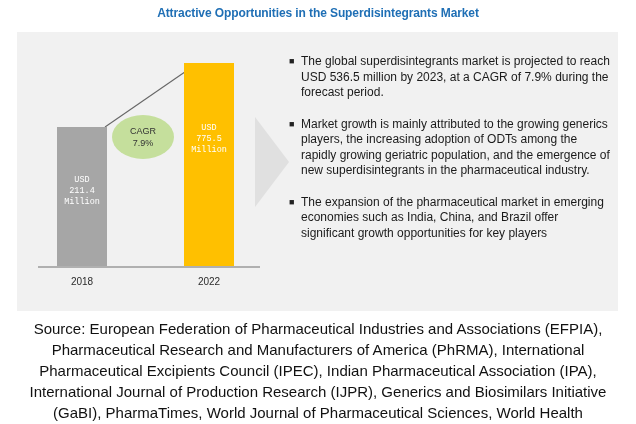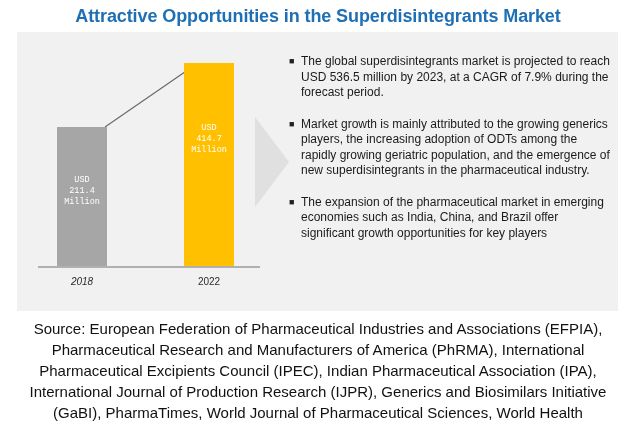--- a/index.html
+++ b/index.html
@@ -15,21 +15,21 @@
     position: relative;
   }
 
   
   .title {
     position: absolute;
     left: 0;
     top: 6px;
     width: 636px;
     text-align: center;
-    font-size: 18px;
+    font-size: 12px;
     font-weight: bold;
     color: #1F6FB5;
     letter-spacing: -0.1px;
   }
 
   
   .panel {
     position: absolute;
     left: 17px;
     top: 32px;
@@ -86,21 +86,21 @@
   .bar-2023 .bar-label { top: 60px; }
 
   .x-label {
     position: absolute;
     bottom: 24px;
     width: 60px;
     text-align: center;
     font-size: 10px;
     color: #2b2b2b;
   }
-  .x-2018 { left: 35px; font-style: italic; }
+  .x-2018 { left: 35px; }
   .x-2023 { left: 162px; }
 
   .trend-svg {
     position: absolute;
     left: 0;
     top: 0;
     width: 262px;
     height: 279px;
     pointer-events: none;
   }
@@ -197,25 +197,29 @@
       <div class="bar-label">
         <div>USD</div>
         <div>211.4</div>
         <div>Million</div>
       </div>
     </div>
 
     <div class="bar bar-2023">
       <div class="bar-label">
         <div>USD</div>
-        <div>414.7</div>
+        <div>775.5</div>
         <div>Million</div>
       </div>
     </div>
 
+    <div class="cagr-bubble">
+      <span>CAGR</span>
+      <span>7.9%</span>
+    </div>
 
     <div class="x-label x-2018">2018</div>
     <div class="x-label x-2023">2022</div>
   </div>
 
   <div class="sep-arrow"></div>
 
   <div class="bullets">
     <div class="bullet-item">
       <div class="bullet-marker">■</div>

